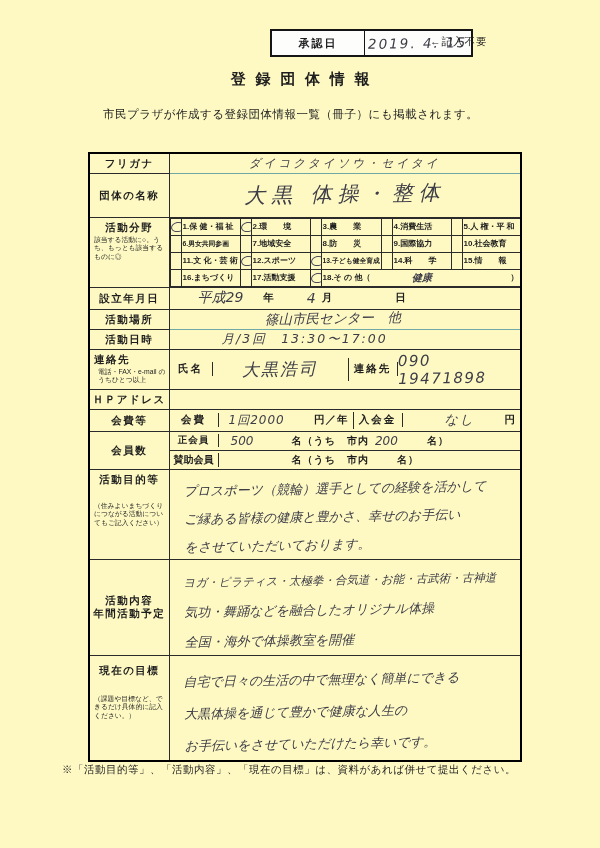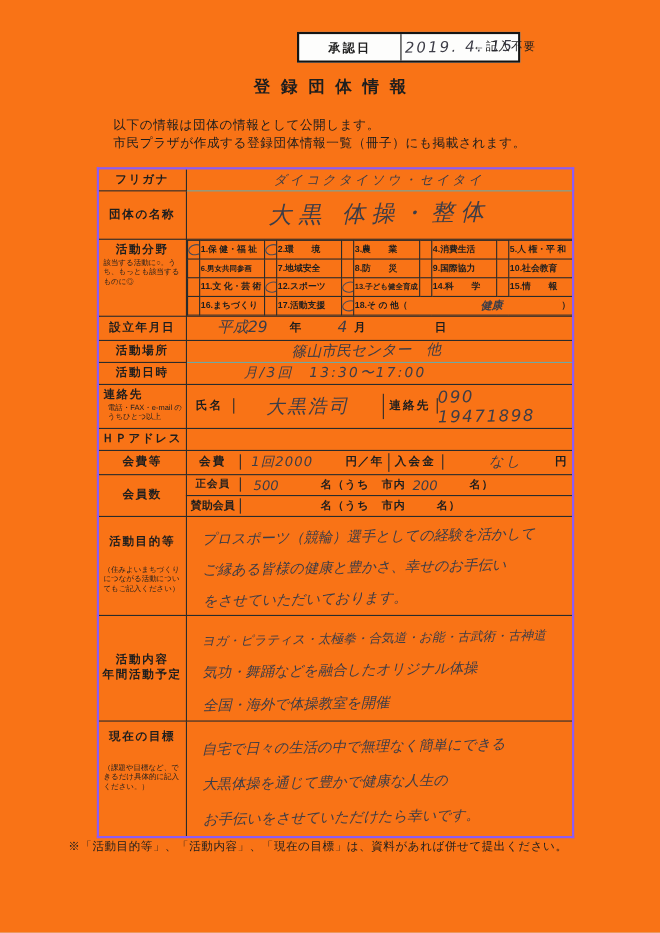--- a/index.html
+++ b/index.html
@@ -1,49 +1,49 @@
 <!DOCTYPE html>
 <html><head>
 <meta charset="utf-8">
 <style>
   html,body{margin:0;padding:0;background:#d9d9d9;}
-  .page{position:relative;width:600px;height:848px;margin:0 auto;background:#f97316;
+  .page{position:relative;width:600px;height:848px;margin:0 auto;background:#fef9c3;
         font-family:"Liberation Sans",sans-serif;color:#1e1e1e;overflow:hidden;}
   
   .approval-box{position:absolute;left:270px;top:29px;height:24px;display:flex;
         border:2px solid #151515;background:#fdfdfc;}
   .approval-label{width:92px;border-right:1.5px solid #151515;display:flex;align-items:center;
         justify-content:center;font-size:11px;font-weight:600;letter-spacing:2px;}
   .approval-date{width:106px;display:flex;align-items:center;justify-content:center;}
   .approval-note{position:absolute;left:430px;top:35px;font-size:10.5px;letter-spacing:1px;}
   .doc-title{position:absolute;left:0;top:70px;width:100%;text-align:center;font-size:15px;
         font-weight:700;letter-spacing:0.65em;text-indent:0.65em;}
   .intro{position:absolute;left:103px;top:106px;font-family:"Liberation Serif",serif;
         font-size:11.5px;line-height:16.5px;letter-spacing:0.5px;}
   
   .hw{font-family:"DejaVu Sans",sans-serif;font-style:italic;color:#3d3d47;}
   .hw-tilt{display:inline-block;transform:rotate(-1deg);}
   
   .form-table{position:absolute;left:88px;top:152px;width:432px;border-collapse:collapse;
-        table-layout:fixed;border:2px solid #8b5cf6;}
+        table-layout:fixed;border:2px solid #000000;}
   .form-table td{border:1px solid #2b2b2b;padding:0;vertical-align:middle;overflow:hidden;}
   .lab{font-size:10.5px;font-weight:700;text-align:center;letter-spacing:1.5px;line-height:13px;}
   .lab .note{display:block;font-size:6.8px;font-weight:400;letter-spacing:0;line-height:8.5px;
         text-align:left;padding:2px 3px 0 4px;}
   .teal-b{border-bottom-color:#6fa8a4 !important;}
   
   .cat-table{width:100%;border-collapse:collapse;table-layout:fixed;}
   .cat-table td{border:1px solid #2b2b2b;height:16px;font-size:8px;letter-spacing:0;
         white-space:nowrap;padding:0 0 0 1px;font-weight:600;}
   .cat-table td.mark{padding:0;text-align:center;}
   .cat-table td.sm{font-size:6.8px;}
   .oval{display:none;width:12px;height:8px;border:1.6px solid #4b4b57;border-radius:50%;
         transform:rotate(-12deg);margin-top:3px;}
   td.marked .oval{display:inline-block;}
-  .other-cell{display:flex;align-items:center;gap:25px;}
+  .other-cell{display:flex;align-items:center;}
   .other-cell .hw{font-size:10px;margin-left:42px;}
   .other-cell .suffix{margin-left:auto;margin-right:3px;}
   
   .flexrow{display:flex;align-items:center;height:100%;}
   .subcell{display:flex;align-items:center;justify-content:center;height:100%;
         border-right:1px solid #2b2b2b;font-size:10.5px;font-weight:700;letter-spacing:2px;flex:0 0 auto;}
   .center-hw{display:flex;align-items:center;justify-content:center;height:100%;}
   .unit{font-size:10.5px;font-weight:600;letter-spacing:1px;margin-left:23px;}
   .para{padding:5px 10px 0 14px;}
   .para div{white-space:nowrap;}
@@ -59,21 +59,20 @@
     <div class="approval-label">承認日</div>
     <div class="approval-date">
       <span class="hw hw-tilt" style="font-size:13.5px;letter-spacing:2px;">2019. 4. 15</span>
     </div>
   </div>
   <div class="approval-note">←記入不要</div>
 
   <div class="doc-title">登録団体情報</div>
 
   <div class="intro">
-    <div>以下の情報は団体の情報として公開します。</div>
     <div>市民プラザが作成する登録団体情報一覧（冊子）にも掲載されます。</div>
   </div>
 
   <table class="form-table">
     <colgroup>
         <col style="width:80px;">
         <col style="width:352px;">
       </colgroup>
 
     <tbody>
@@ -261,21 +260,21 @@
         <div class="flexrow">
           <div class="subcell" style="width:48px;font-size:10px;letter-spacing:0;text-align:center;">賛助会員</div>
           <span style="width:50px;"></span>
           <span class="unit" style="font-size:10px;">名（うち　市内</span>
           <span class="unit" style="font-size:10px;margin-left:28px;">名）</span>
         </div>
       </td>
     </tr>
 
     <tr style="height:88px;">
-      <td class="lab" style="vertical-align:top;padding-top:16px;">
+      <td class="lab" style="vertical-align:top;padding-top:3px;">
         <span>活動目的等</span>
         <span class="note" style="margin-top:14px;">（住みよいまちづくりにつながる活動についてもご記入ください）</span>
       </td>
       <td style="vertical-align:top;">
         <div class="para hw hw-tilt" style="font-size:13px;line-height:28px;">
           <div>プロスポーツ（競輪）選手としての経験を活かして</div>
           <div>ご縁ある皆様の健康と豊かさ、幸せのお手伝い</div>
           <div>をさせていただいております。</div>
         </div>
       </td>

